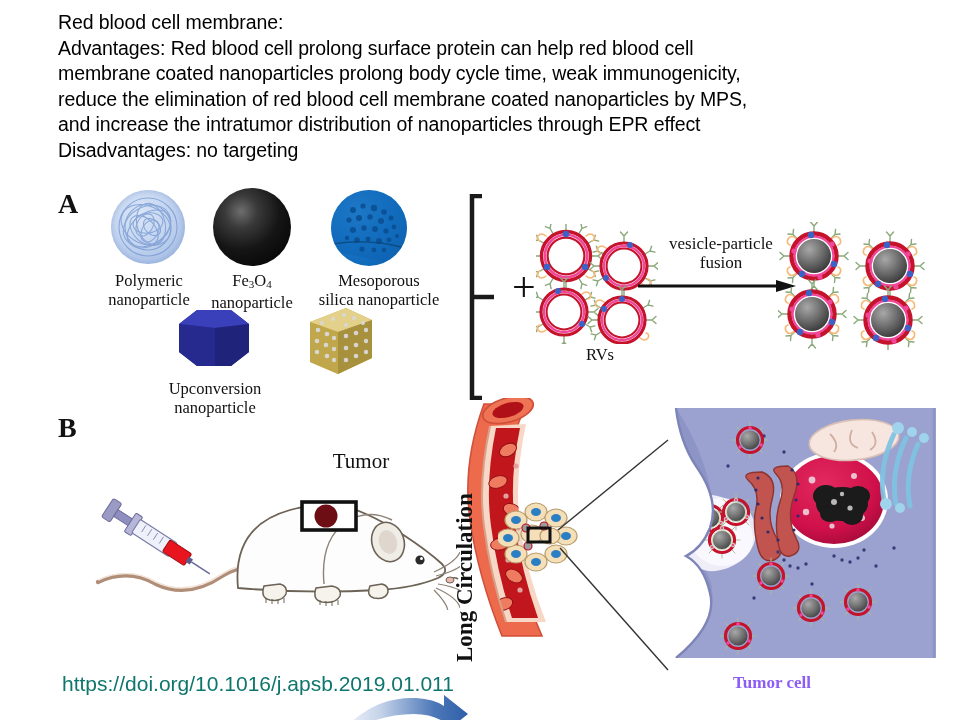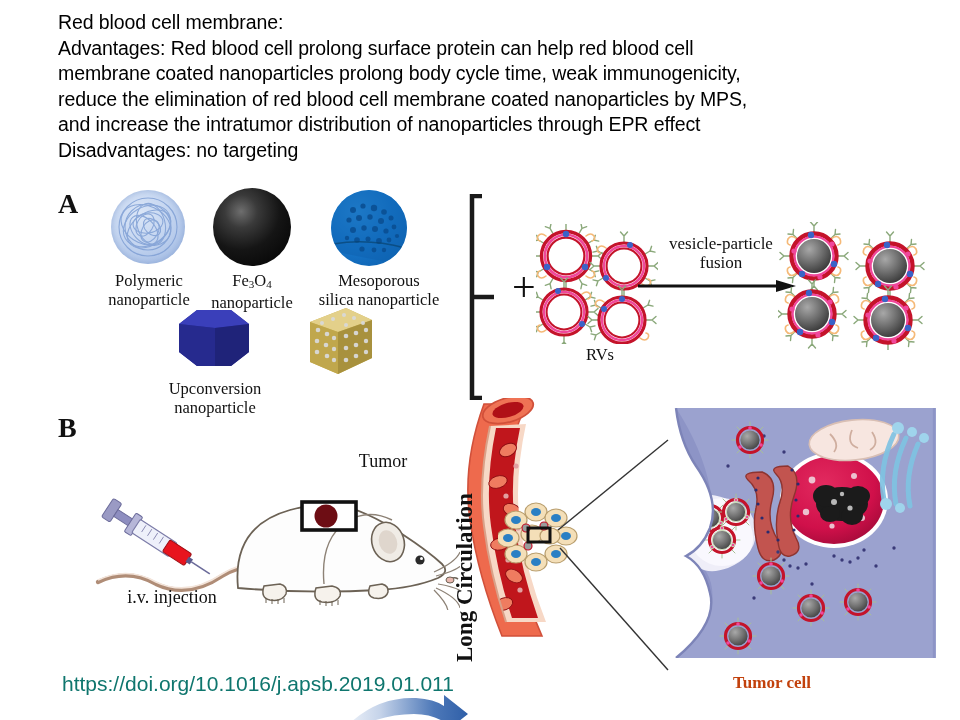--- a/index.html
+++ b/index.html
@@ -84,21 +84,21 @@
   
   .doi{
     position:absolute;left:62px;top:672px;
     font-family:"Liberation Sans",sans-serif;
     font-size:21px;color:#0f766e;white-space:nowrap;
   }
 
   .tumorcell-label{
     position:absolute;left:733px;top:673px;
     font-family:"Liberation Serif",serif;font-weight:bold;
-    font-size:17px;color:#c2410c;white-space:nowrap;
+    font-size:17px;color:#8b5cf6;white-space:nowrap;
   }
 </style>
 </head>
 <body>
 
 <div id="root">
 
   <div class="desc">
     <span class="ln">Red blood cell membrane:</span>
     <span class="ln">Advantages: Red blood cell prolong surface protein can help red blood cell</span>
@@ -474,22 +474,21 @@
         <g stroke="#6c6255" stroke-width="1" fill="none">
           <path d="M46 118 l0 5 M52 119 l0 5 M58 119 l0 5 M64 118 l0 5"></path>
           <path d="M100 120 l0 5 M106 121 l0 5 M112 121 l0 5 M118 120 l0 5"></path>
         </g>
 
         <rect x="82" y="22" width="54" height="28" fill="#ffffff" stroke="#111" stroke-width="3.6"></rect>
         <circle cx="106" cy="36" r="11.5" fill="#6d0d14"></circle>
       </svg>
     </div>
 
-    <div class="cap" style="left:338px;top:272px;width:90px;font-size:18px;">Tumor</div>
-    <div class="cap" style="left:92px;top:408px;width:160px;font-size:18px;">i.v. injection</div>
+    <div class="cap" style="left:316px;top:272px;width:90px;font-size:21px;">Tumor</div>
 
     <div style="position:absolute;left:328px;top:492px;width:148px;height:90px;">
       <svg width="148" height="90" viewBox="0 0 148 90">
         <defs>
           <linearGradient id="bg1" x1="0" y1="0" x2="1" y2="0">
             <stop offset="0%" stop-color="#ffffff"></stop>
             <stop offset="35%" stop-color="#c6d4ea"></stop>
             <stop offset="75%" stop-color="#4d78b8"></stop>
             <stop offset="100%" stop-color="#2f5fa8"></stop>
           </linearGradient>

